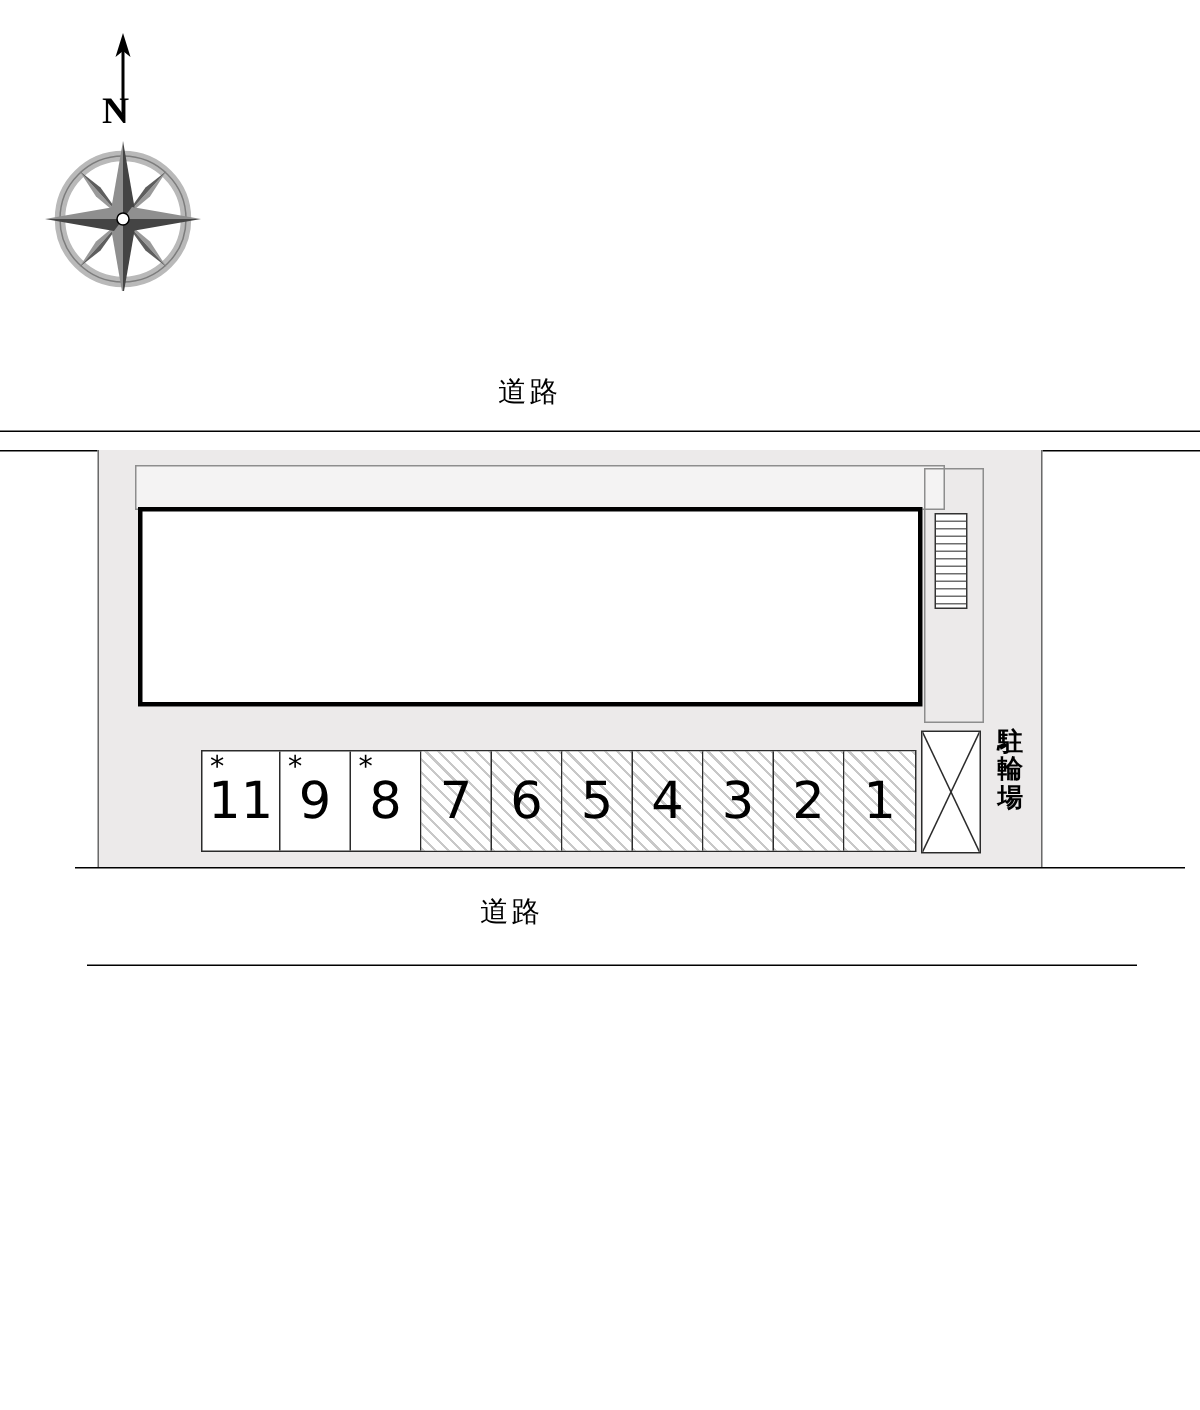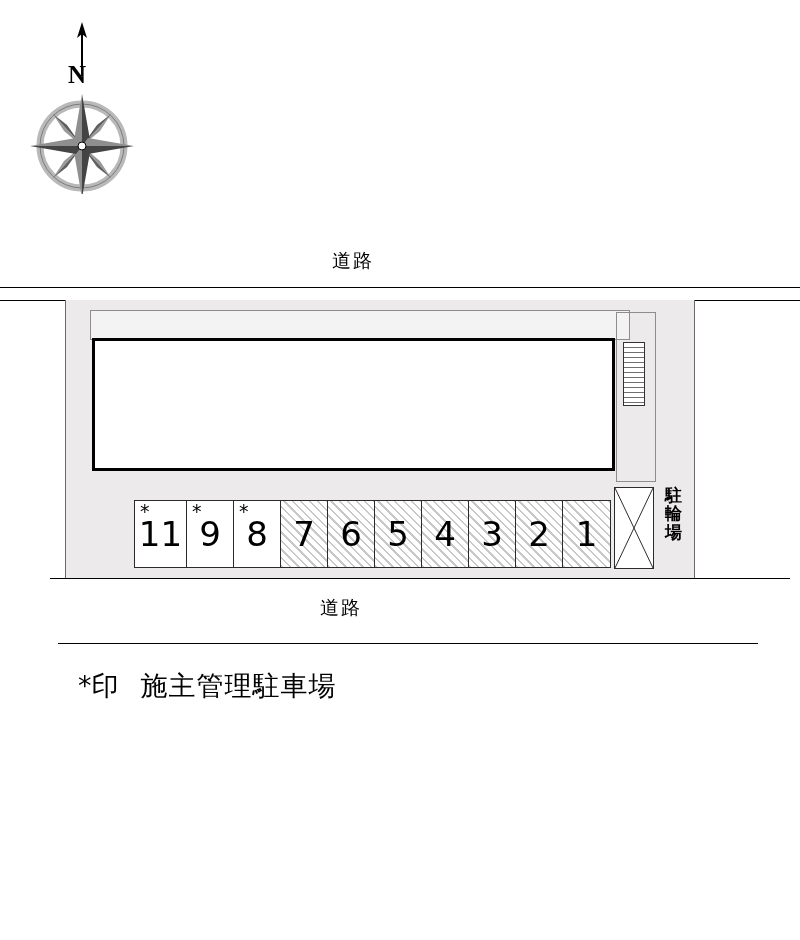--- a/index.html
+++ b/index.html
@@ -308,17 +308,14 @@
       <line x1="0" y1="0" x2="38" y2="80" stroke="#2b2b2b" stroke-width="1"></line>
       <line x1="38" y1="0" x2="0" y2="80" stroke="#2b2b2b" stroke-width="1"></line>
     </svg>
   </div>
   <div class="bicycle-label">駐輪場</div>
 
   <div class="hline" id="road-bottom-line-1"></div>
   <div class="road-label" id="road-bottom-label">道路</div>
   <div class="hline" id="road-bottom-line-2"></div>
 
-  <div class="legend">
-    <span class="legend-mark">*印</span><span class="legend-text">施主管理駐車場</span>
-  </div>
 
 </div>
 
 </body></html>

